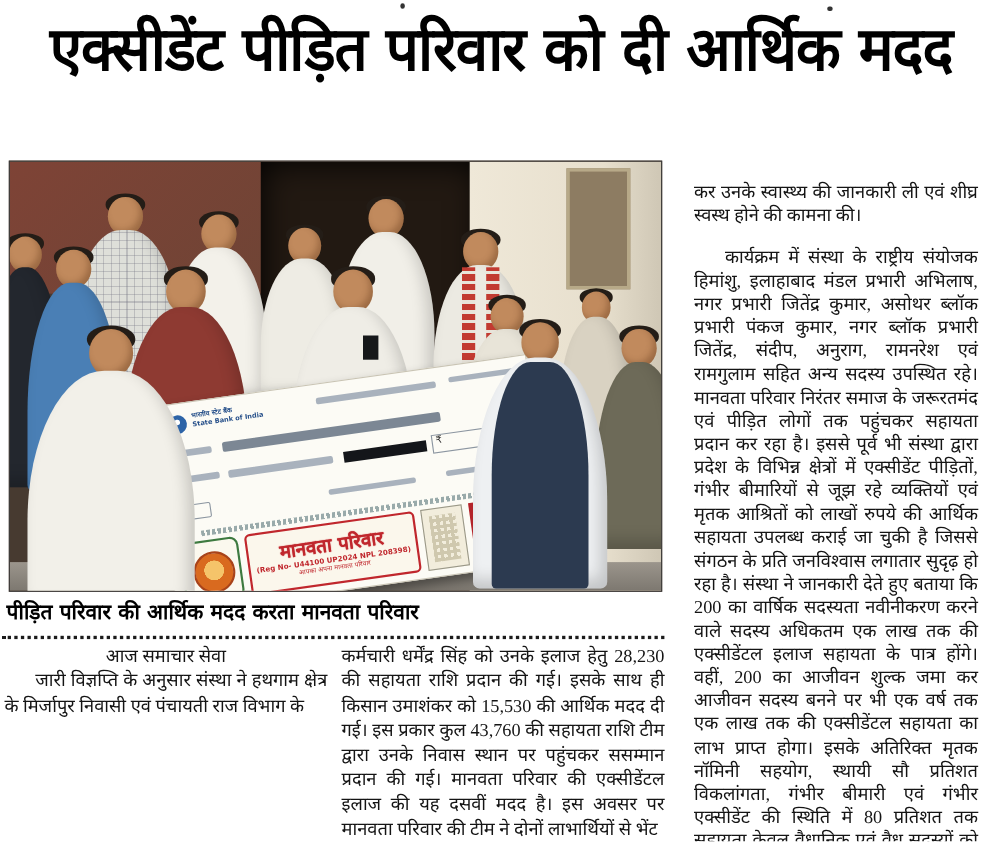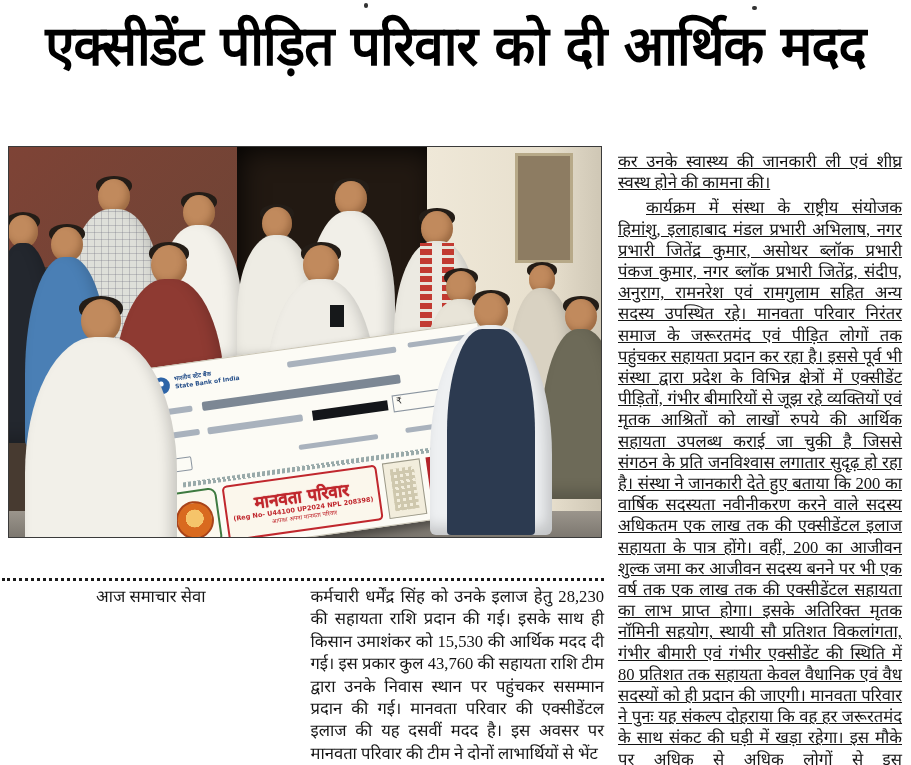--- a/index.html
+++ b/index.html
@@ -72,21 +72,21 @@
   .caption{position:absolute;top:543px;left:6px;width:594px;
     font-family:"DejaVu Sans",sans-serif;font-weight:700;font-size:19px;color:#000;}
   .dotted{position:absolute;top:578px;left:2px;width:602px;height:0;border-top:3px dotted #1b1b1b;}
   .cols{position:absolute;top:586px;left:4px;width:600px;display:flex;gap:13px;}
   .col{width:294px;font-size:16.6px;line-height:22.4px;text-align:justify;color:#141414;}
   .byline{text-align:center;}
   .indent{text-indent:28px;}
   .col p{margin:0;}
   .right-col{position:absolute;top:147px;left:614px;width:292px;font-size:16.6px;line-height:21.2px;
     text-align:justify;color:#141414;}
-  .right-col p{margin:4px;text-decoration:underline;}
+  .right-col p{margin:17px;}
 </style>
 </head>
 <body>
 
 <div class="page">
 
   <div class="speck" style="left:364px;top:3px;width:4px;height:5px;"></div>
   <div class="speck" style="left:752px;top:6px;width:5px;height:4px;"></div>
 
   <div class="headline">एक्सीडेंट पीड़ित परिवार को दी आर्थिक मदद</div>
@@ -204,25 +204,27 @@
           <div class="org-name">मानवता परिवार</div>
           <div class="org-reg">(Reg No- U44100 UP2024 NPL 208398)</div>
           <div class="org-tag">आपका अपना मानवता परिवार</div>
         </div>
         <div class="qr-box"></div>
         <div class="red-box"></div>
       </div>
     </div>
   </div>
 
+  <div class="caption">पीड़ित परिवार की आर्थिक मदद करता मानवता परिवार</div>
   <div class="dotted"></div>
 
   <div class="cols">
     <div class="col">
       <p class="byline">आज समाचार सेवा</p>
+      <p class="indent">जारी विज्ञप्ति के अनुसार संस्था ने हथगाम क्षेत्र के मिर्जापुर निवासी एवं पंचायती राज विभाग के</p>
     </div>
     <div class="col">
       <p>कर्मचारी धर्मेंद्र सिंह को उनके इलाज हेतु 28,230 की सहायता राशि प्रदान की गई। इसके साथ ही किसान उमाशंकर को 15,530 की आर्थिक मदद दी गई। इस प्रकार कुल 43,760 की सहायता राशि टीम द्वारा उनके निवास स्थान पर पहुंचकर ससम्मान प्रदान की गई। मानवता परिवार की  एक्सीडेंटल इलाज की यह दसवीं मदद है। इस अवसर पर मानवता परिवार की टीम ने दोनों लाभार्थियों से भेंट</p>
     </div>
   </div>
 
   <div class="right-col">
     <p>कर उनके स्वास्थ्य की जानकारी ली एवं शीघ्र स्वस्थ होने की कामना की।</p>
     <p class="indent">कार्यक्रम में संस्था के राष्ट्रीय संयोजक हिमांशु, इलाहाबाद मंडल प्रभारी अभिलाष, नगर प्रभारी जितेंद्र कुमार, असोथर ब्लॉक प्रभारी पंकज कुमार, नगर ब्लॉक प्रभारी जितेंद्र, संदीप, अनुराग, रामनरेश एवं रामगुलाम सहित अन्य सदस्य उपस्थित रहे। मानवता परिवार निरंतर समाज के जरूरतमंद एवं पीड़ित लोगों तक पहुंचकर सहायता प्रदान कर रहा है। इससे पूर्व भी संस्था द्वारा प्रदेश के विभिन्न क्षेत्रों में एक्सीडेंट पीड़ितों, गंभीर बीमारियों से जूझ रहे व्यक्तियों एवं मृतक आश्रितों को लाखों रुपये की आर्थिक सहायता उपलब्ध कराई जा चुकी है जिससे संगठन के प्रति जनविश्वास लगातार सुदृढ़ हो रहा है। संस्था ने जानकारी देते हुए बताया कि 200 का वार्षिक सदस्यता नवीनीकरण करने वाले सदस्य अधिकतम एक लाख तक की एक्सीडेंटल इलाज सहायता के पात्र होंगे। वहीं, 200 का आजीवन शुल्क जमा कर आजीवन सदस्य बनने पर भी एक वर्ष तक एक लाख तक की एक्सीडेंटल सहायता का लाभ प्राप्त होगा। इसके अतिरिक्त मृतक नॉमिनी सहयोग, स्थायी सौ प्रतिशत विकलांगता, गंभीर बीमारी एवं गंभीर एक्सीडेंट की स्थिति में 80 प्रतिशत तक सहायता केवल वैधानिक एवं वैध सदस्यों को ही प्रदान की जाएगी। मानवता परिवार ने पुनः यह संकल्प दोहराया कि वह हर जरूरतमंद के साथ संकट की घड़ी में खड़ा रहेगा। इस मौके पर अधिक से अधिक लोगों से इस जनकल्याणकारी योजना से जुड़ने की अपील की।</p>
   </div>

